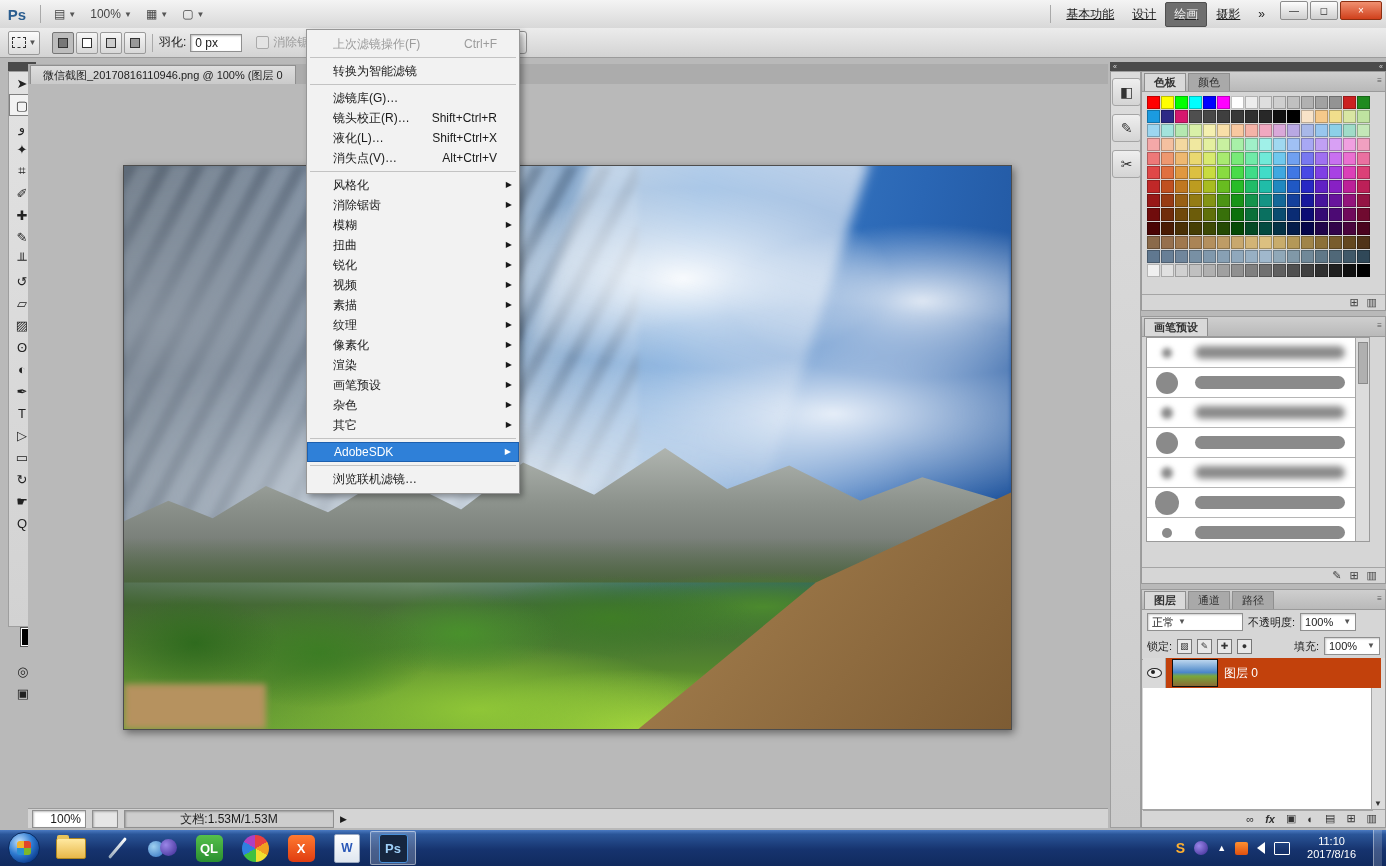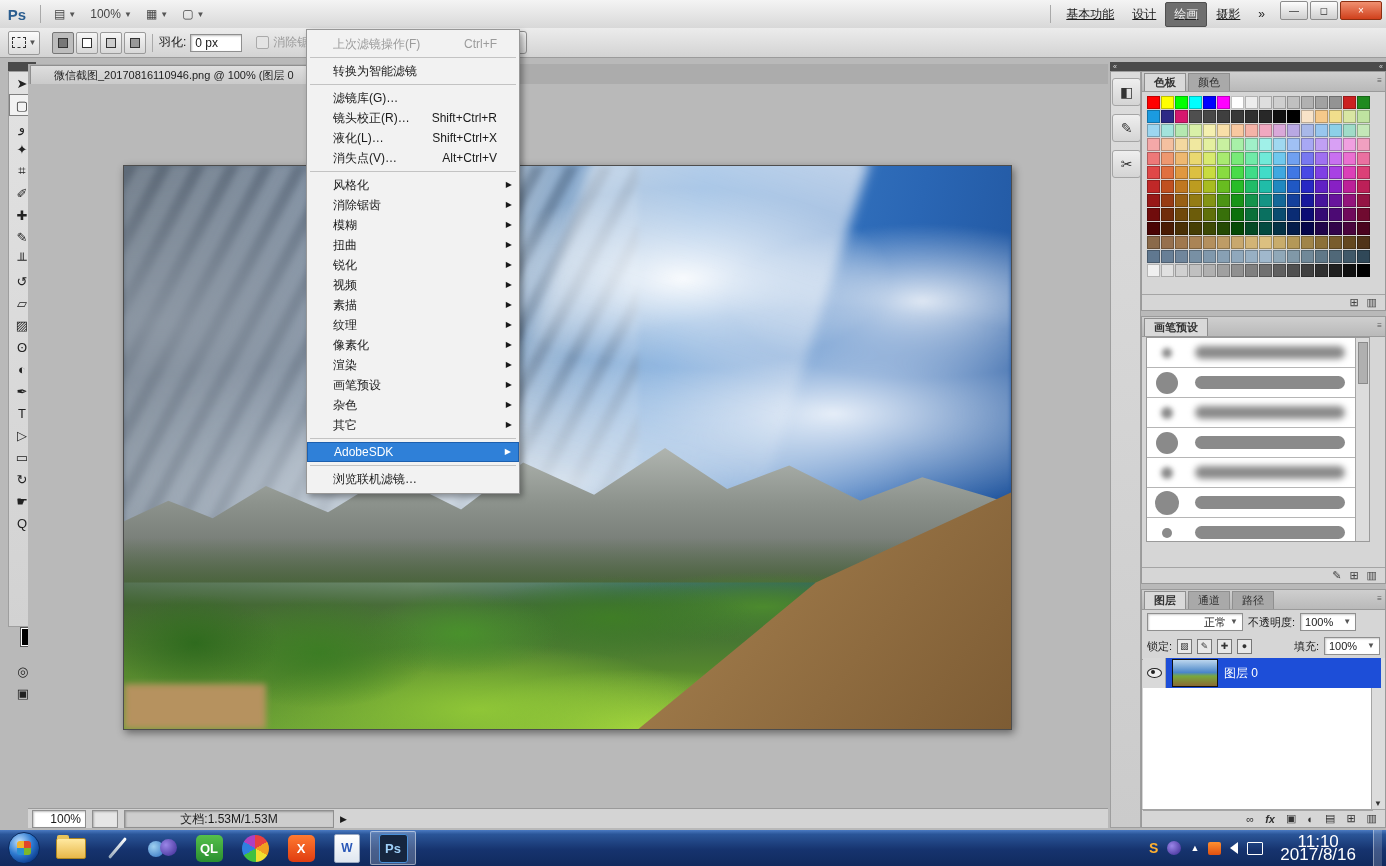--- a/index.html
+++ b/index.html
@@ -50,21 +50,21 @@
     color:#222;font-size:13px;}
   .tool .tglyph{pointer-events:none;}
   .tool.sel{background:#f2f2f2;border:1px solid #7f7f7f;box-sizing:border-box;}
   #fgbg{left:12px;top:556px;width:24px;height:26px;}
   #bg-swatch{position:absolute;right:0;bottom:0;width:15px;height:15px;background:#fff;border:1px solid #555;}
   #fg-swatch{position:absolute;left:0;top:0;width:16px;height:16px;background:#000;border:1px solid #fff;outline:1px solid #555;}
   
   #tabstrip{left:28px;top:64px;width:1080px;height:20px;background:#acacac;border-bottom:1px solid #8f8f8f;}
   #doctab{position:absolute;left:2px;top:1px;height:19px;max-width:282px;overflow:hidden;
     background:linear-gradient(#dedede,#c9c9c9);border:1px solid #8f8f8f;border-bottom:none;
-    padding:0 23px;line-height:19px;font-size:11px;white-space:nowrap;color:#222;}
+    padding:0 12px;line-height:19px;font-size:11px;white-space:nowrap;color:#222;}
   #canvas{left:28px;top:84px;width:1080px;height:724px;background:#b9b9b9;overflow:hidden;}
   #statusbar{left:28px;top:808px;width:1080px;height:20px;background:#d4d4d4;
     border-top:1px solid #9a9a9a;display:flex;align-items:center;gap:6px;padding-left:4px;box-sizing:border-box;}
   #status-doc{width:200px;text-align:center;background:#cdcdcd;}
   
   #photo{left:95px;top:81px;width:887px;height:563px;border:1px solid #4d4d4d;
     box-shadow:2px 3px 8px rgba(0,0,0,.45);overflow:hidden;background:#6b7886;}
   #photo>div{position:absolute;}
   #sky{inset:0;background:linear-gradient(102deg,#5e6b79 0%,#75869a 20%,#9db1c6 38%,#3d80c9 58%,#2a66b4 80%,#1d4f96 100%);}
   #clouds{inset:0;filter:blur(2px);background:
@@ -133,21 +133,21 @@
     border-radius:8px;}
   .bstroke.soft{filter:blur(3px);}
   .scroll{position:absolute;right:0;top:0;width:13px;height:100%;background:#dcdcdc;border-left:1px solid #a5a5a5;}
   .thumbv{position:absolute;left:2px;top:4px;width:8px;height:40px;background:#b0b0b0;border:1px solid #8a8a8a;}
   
   .lrow{display:flex;align-items:center;gap:5px;padding:3px 5px;font-size:11px;}
   .sel-box{background:#fff;border:1px solid #8f8f8f;box-shadow:inset 1px 1px 2px rgba(0,0,0,.2);
     height:16px;line-height:16px;padding:0 4px;display:inline-flex;align-items:center;gap:4px;}
   .lock-ico{width:13px;height:13px;border:1px solid #777;display:inline-block;background:#e8e8e8;
     font-size:9px;line-height:13px;text-align:center;color:#333;}
-  #layer-row{position:absolute;left:1px;top:68px;width:238px;height:30px;background:#1d4ed8;
+  #layer-row{position:absolute;left:1px;top:68px;width:238px;height:30px;background:#c2410c;
     display:flex;align-items:center;color:#fff;}
   #eye-cell{width:22px;height:30px;background:#d9d9d9;border-right:1px solid #aaa;
     display:flex;align-items:center;justify-content:center;}
   .eye{width:13px;height:8px;border:1.5px solid #222;border-radius:50%;position:relative;background:#eee;}
   .eye::after{content:"";position:absolute;left:3.5px;top:1px;width:4px;height:4px;background:#222;border-radius:50%;}
   #layer-thumb{width:44px;height:26px;margin:0 6px;border:1px solid #111;
     background:linear-gradient(#bcd6ee 0%,#4a86c8 48%,#79a83c 62%,#8a6a34 100%);}
   .lfoot-ico{font-size:11px;color:#333;}
   
   #taskbar{left:0;top:830px;width:1386px;height:36px;
@@ -169,21 +169,21 @@
   .cir1{width:16px;height:16px;border-radius:50%;background:radial-gradient(circle at 35% 35%,#9fd0f0,#2d6fc0);position:absolute;left:8px;top:10px;}
   .cir2{width:17px;height:17px;border-radius:50%;background:radial-gradient(circle at 35% 35%,#9a86e8,#3a2890);position:absolute;left:20px;top:8px;}
   .sqicon{width:27px;height:27px;border-radius:5px;display:flex;align-items:center;justify-content:center;
     color:#fff;font-weight:bold;font-size:13px;}
   .pin{width:27px;height:27px;border-radius:50%;
     background:conic-gradient(#e84040 0 60deg,#f0a020 0 120deg,#f0e030 0 180deg,#40c040 0 240deg,#3080e0 0 300deg,#b040c0 0 360deg);}
   .wps{width:24px;height:27px;background:linear-gradient(#ffffff,#dfe6ef);border:1px solid #9aa8c0;border-radius:2px;
     display:flex;align-items:center;justify-content:center;color:#2a58b8;font-weight:bold;font-size:12px;}
   #tray{margin-left:auto;display:flex;align-items:center;gap:9px;color:#fff;padding-right:4px;}
   .tray-ico{font-size:12px;line-height:12px;}
-  #clock{text-align:center;font-size:17px;line-height:13px;padding:0 8px;}
+  #clock{text-align:center;font-size:11px;line-height:13px;padding:0 8px;}
   #showdesk{width:8px;height:36px;background:rgba(255,255,255,.18);border-left:1px solid rgba(255,255,255,.4);}
   .speaker{width:0;height:0;border:6px solid transparent;border-right:8px solid #fff;border-left:none;}
   .net{width:14px;height:11px;border:1.5px solid #fff;border-radius:1px;position:relative;}
 </style>
 </head>
 <body>
 
 <div id="root">
 
   <div id="menubar" class="abs">
@@ -451,21 +451,21 @@
   </div>
 
   <div class="panel" style="left:1141px;top:589px;width:245px;height:239px;">
     <div class="ptabs" id="layer-tabs">
         <div class="ptab active">图层</div>
         <div class="ptab">通道</div>
         <div class="ptab">路径</div>
         <span class="pmenu-btn">≡</span>
       </div>
     <div class="lrow">
-      <span class="sel-box" style="width:86px;justify-content:flex-end;">
+      <span class="sel-box" style="width:86px;justify-content:flex-start;">
         <span>正常</span>
         <span class="caret">▼</span>
       </span>
       <span>不透明度:</span>
       <span class="sel-box" style="width:46px;justify-content:space-between;">
         <span>100%</span>
         <span class="caret">▼</span>
       </span>
     </div>
     <div class="lrow" style="border-bottom:1px solid #a5a5a5;padding-bottom:4px;">

